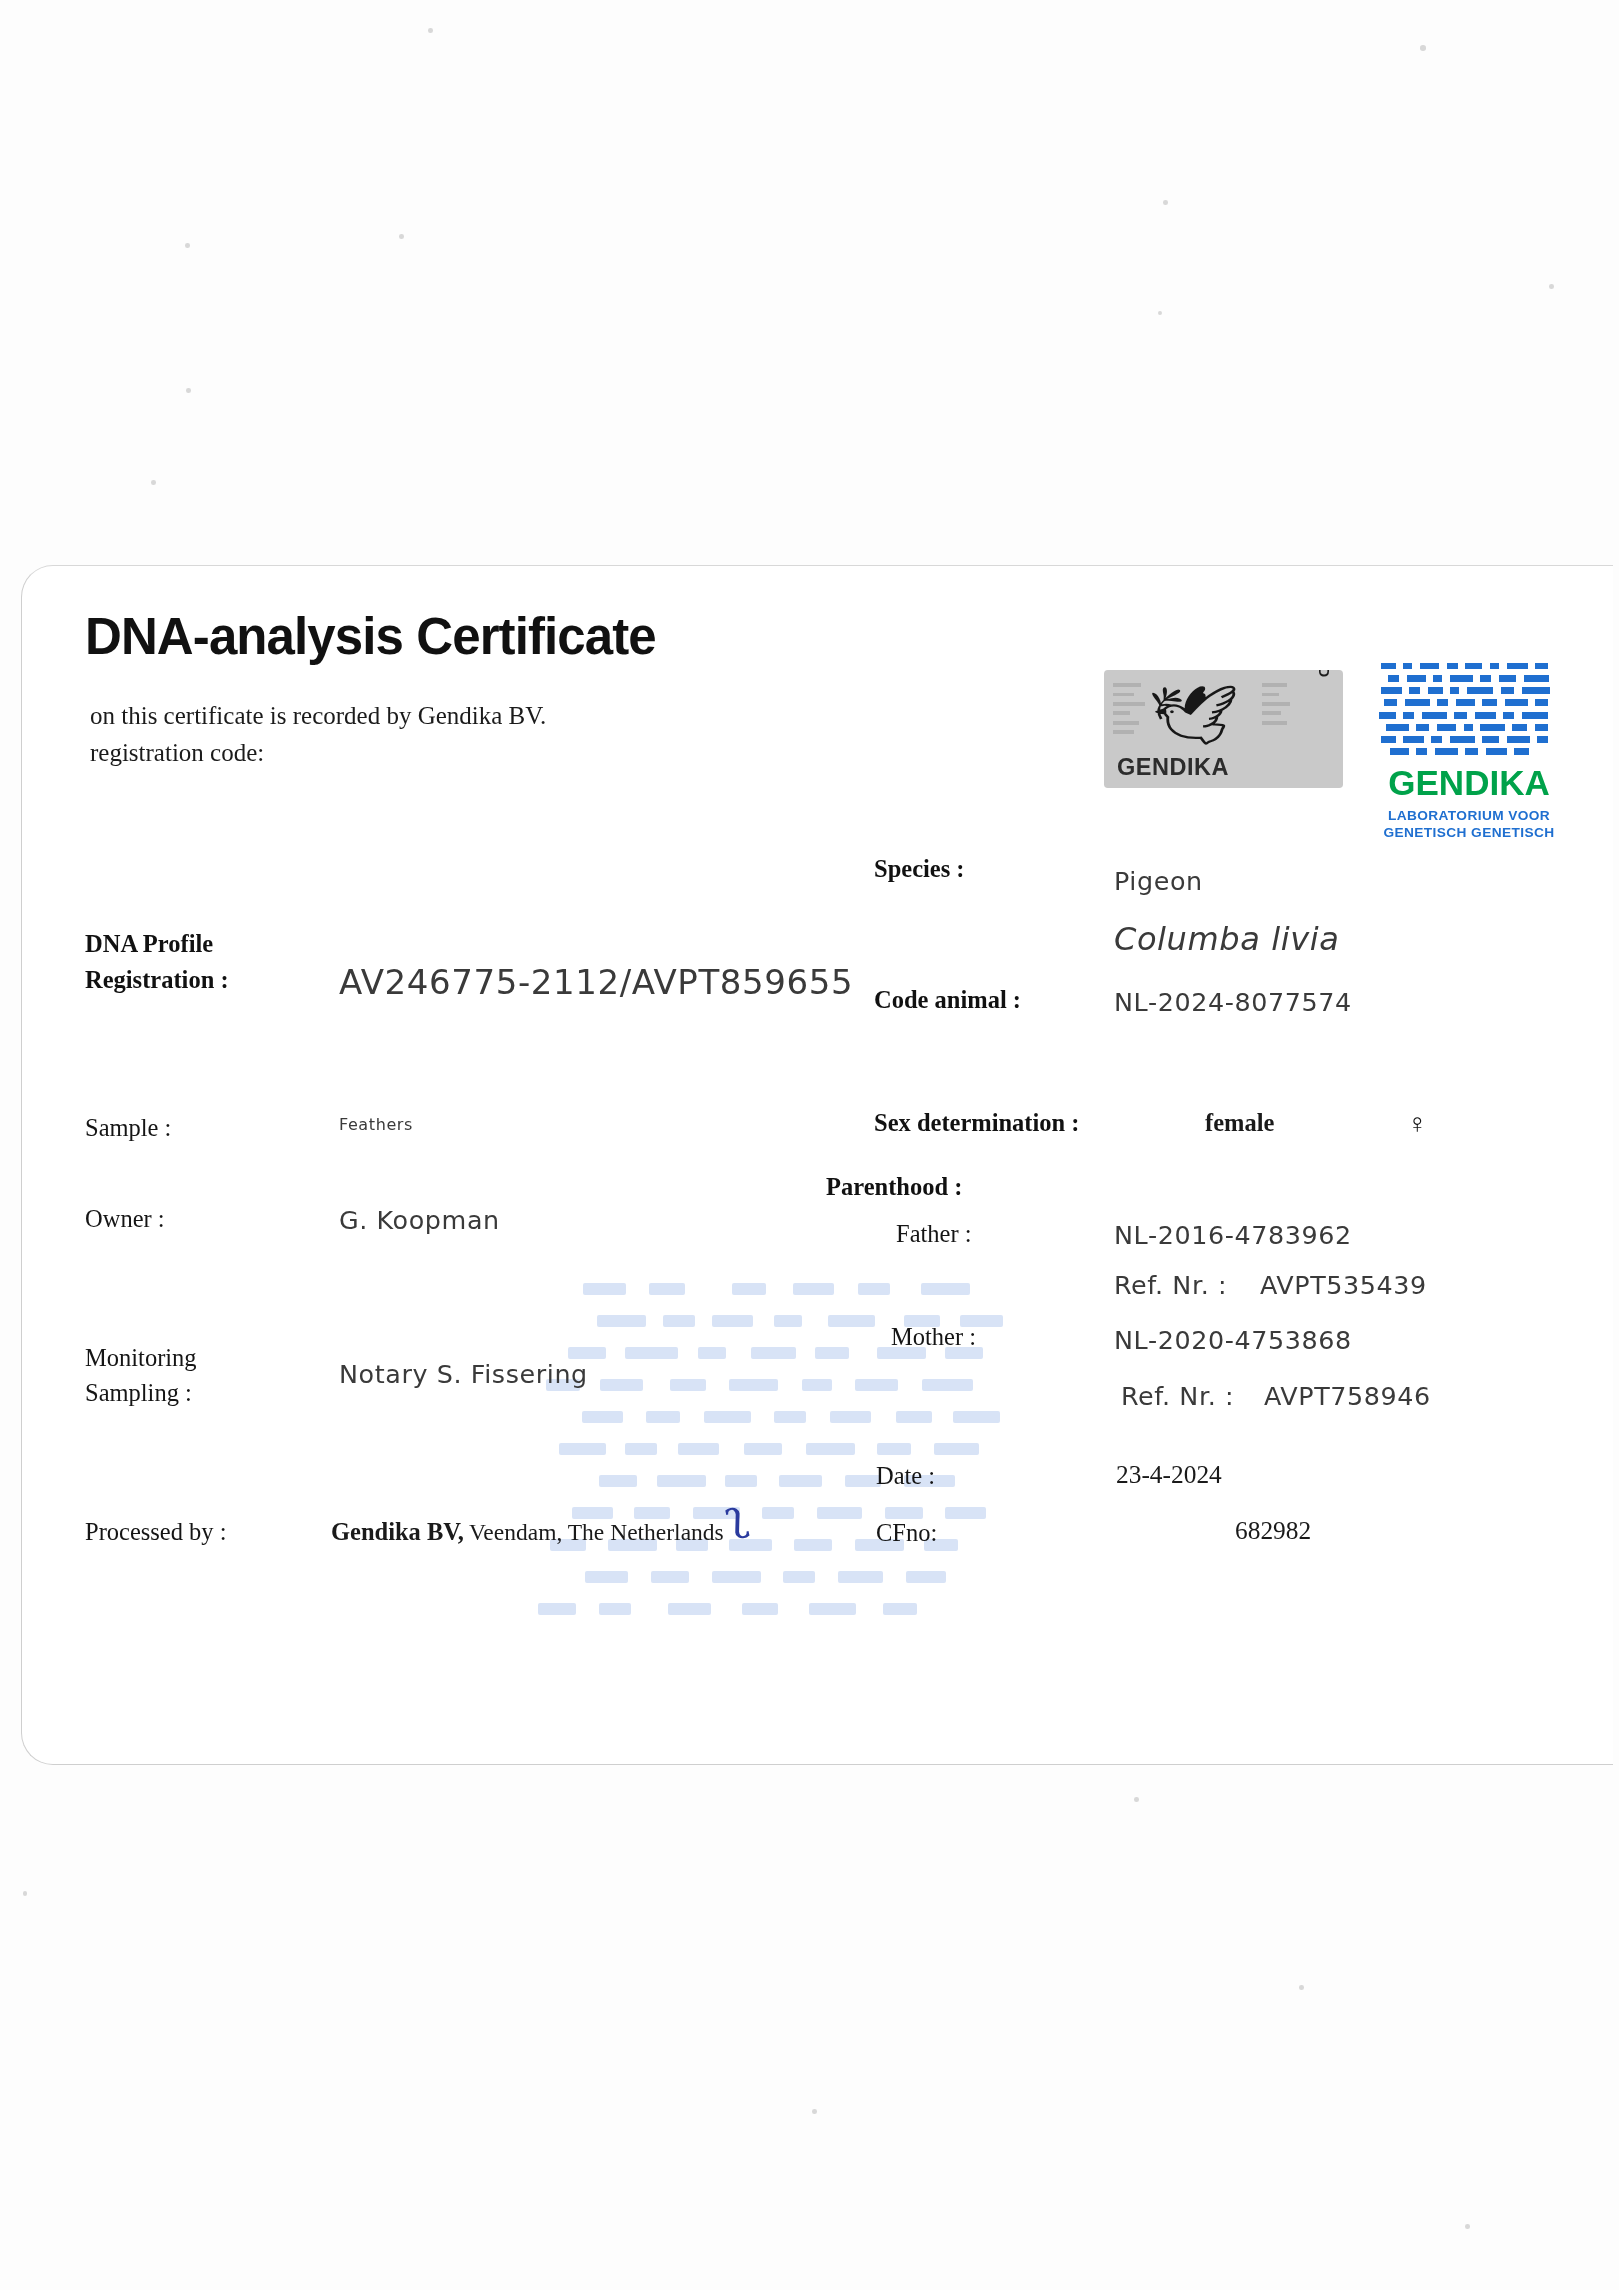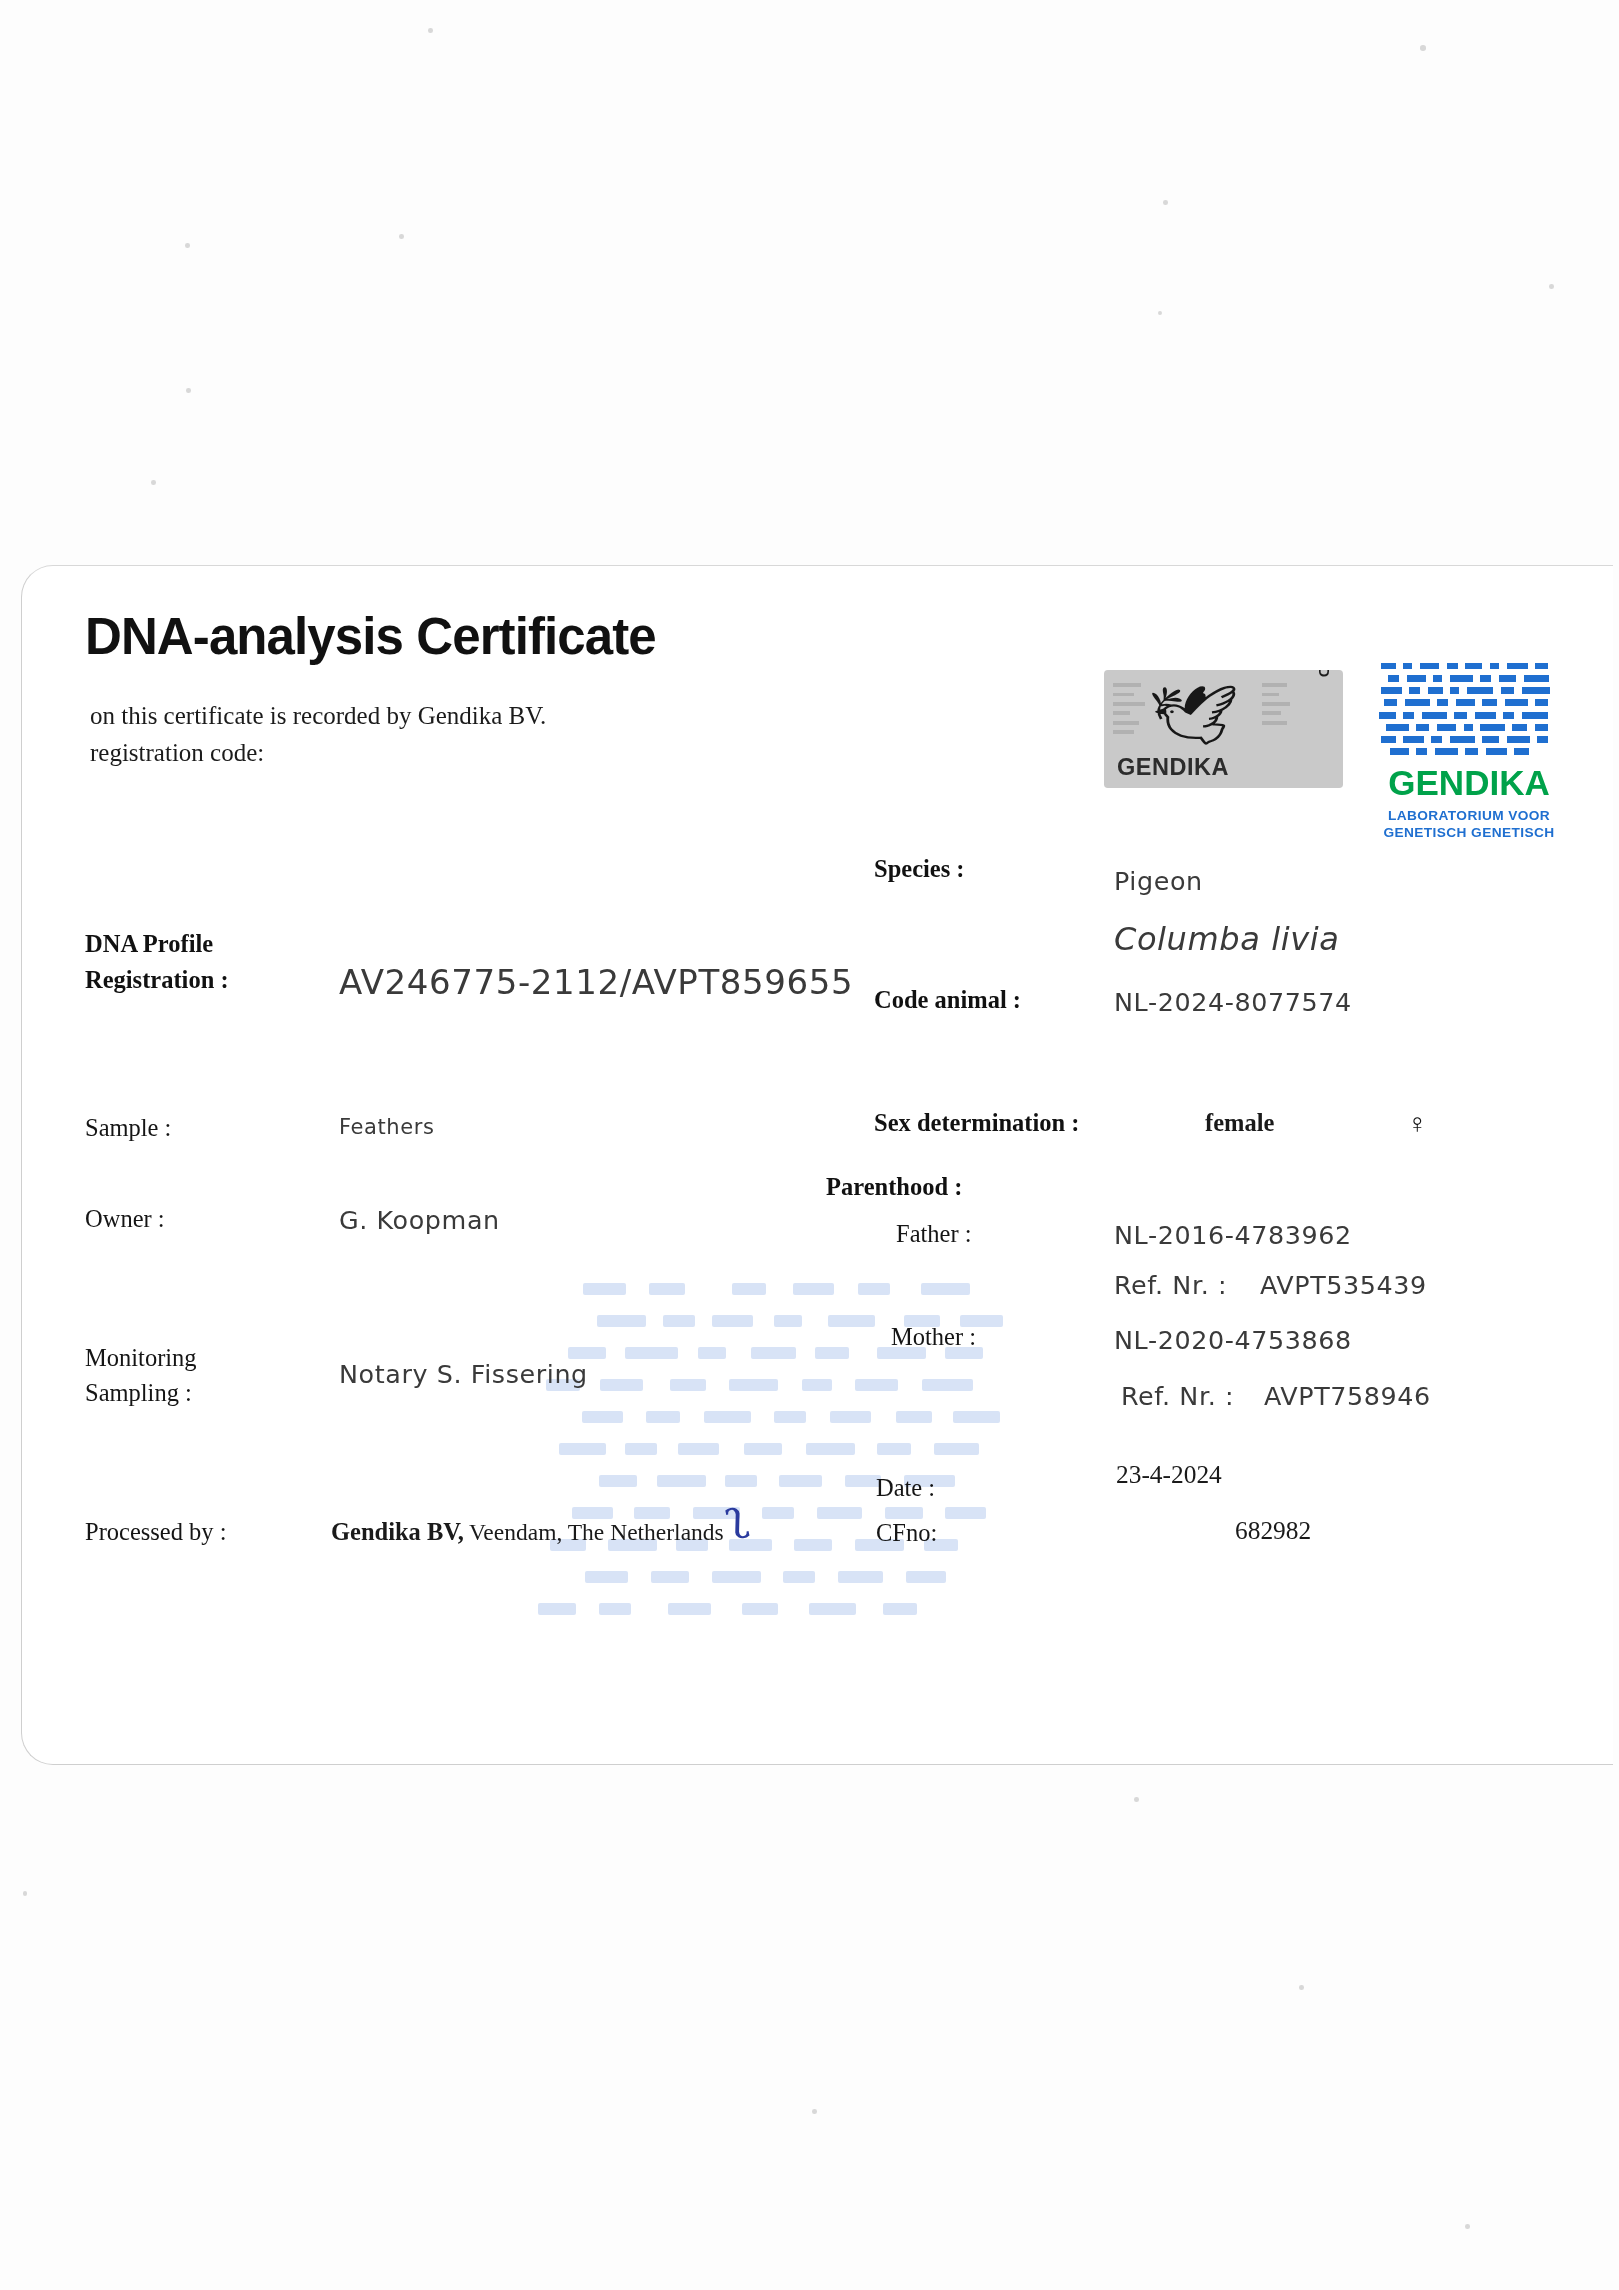--- a/index.html
+++ b/index.html
@@ -403,21 +403,21 @@
     <div>LABORATORIUM VOOR</div>
     <div>GENETISCH GENETISCH</div>
   </div>
 </div>
 
 <div class="t lblb" style="left:85px;  top:930px;">DNA Profile</div>
 <div class="t lblb" style="left:85px;  top:966px;">Registration :</div>
 <div class="t hand" style="left:339px; top:962px;font-size:34px;">AV246775-2112/AVPT859655</div>
 
 <div class="t lbl" style="left:85px;  top:1114px;">Sample :</div>
-<div class="t hand" style="left:339px; top:1115px;font-size:21px;">Feathers</div>
+<div class="t hand" style="left:339px; top:1115px;font-size:16px;">Feathers</div>
 
 <div class="t lbl" style="left:85px;  top:1205px;">Owner :</div>
 <div class="t hand" style="left:339px; top:1205px;font-size:25.4px;">G. Koopman</div>
 
 <div class="t lbl" style="left:85px;  top:1344px;">Monitoring</div>
 <div class="t lbl" style="left:85px;  top:1379px;">Sampling :</div>
 <div class="t hand" style="left:339px; top:1359px;font-size:25.4px;">Notary S. Fissering</div>
 
 <div class="t lbl" style="left:85px;  top:1518px;">Processed by :</div>
 <div class="t" style="left:331px; top:1518px;font-size:24.5px;font-weight:bold;">Gendika BV,</div>
@@ -441,18 +441,18 @@
 <div class="t lbl" style="left:896px;  top:1220px;">Father :</div>
 <div class="t hand" style="left:1114px; top:1220px;font-size:25.4px;">NL-2016-4783962</div>
 <div class="t hand" style="left:1114px; top:1270px;font-size:25.4px;">Ref. Nr. :</div>
 <div class="t hand" style="left:1260px; top:1270px;font-size:25.4px;">AVPT535439</div>
 
 <div class="t lbl" style="left:891px;  top:1323px;">Mother :</div>
 <div class="t hand" style="left:1114px; top:1325px;font-size:25.4px;">NL-2020-4753868</div>
 <div class="t hand" style="left:1121px; top:1381px;font-size:25.4px;">Ref. Nr. :</div>
 <div class="t hand" style="left:1264px; top:1381px;font-size:25.4px;">AVPT758946</div>
 
-<div class="t lbl" style="left:876px;  top:1462px;margin-top:12px;">Date :</div>
+<div class="t lbl" style="left:876px;  top:1462px;">Date :</div>
 <div class="t" style="left:1116px; top:1460px;font-size:25.4px;">23-4-2024</div>
 
 <div class="t lbl" style="left:876px;  top:1519px;">CFno:</div>
 <div class="t" style="left:1235px; top:1516px;font-size:25.4px;">682982</div>
 
 
 </body></html>

